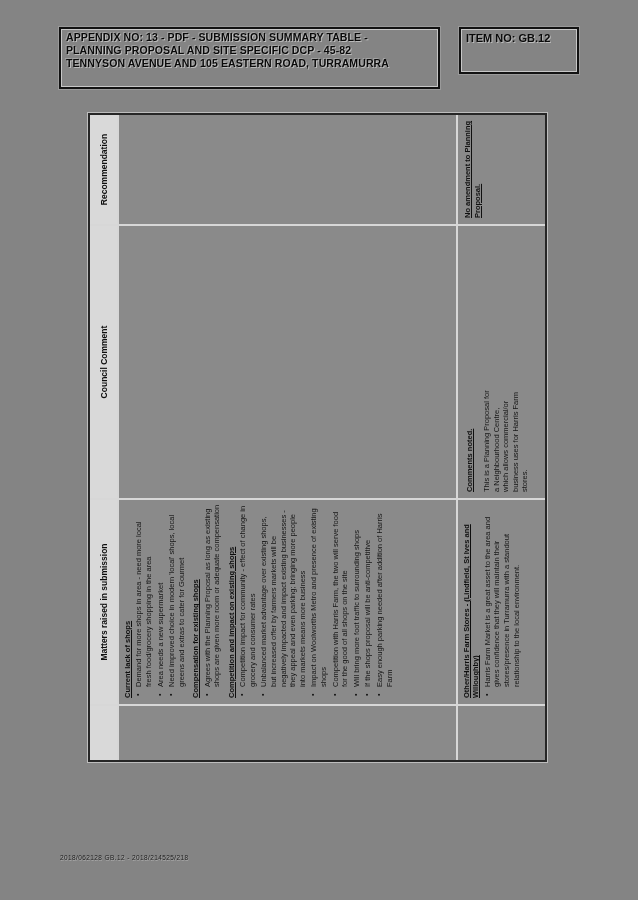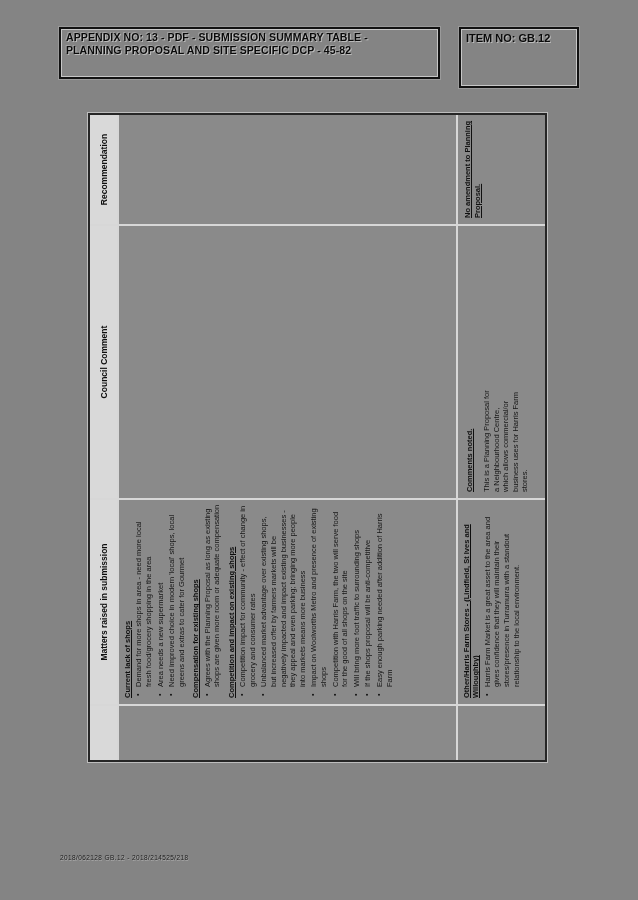--- a/index.html
+++ b/index.html
@@ -16,22 +16,22 @@
     background:var(--page-bg);
     font-family:"Liberation Sans", sans-serif;
     color:var(--ink);
   }
   .scanbox{
     position:absolute;
     background:var(--page-bg);
     border:2px solid #121212;
     box-shadow: inset 0 0 0 1px #c7c7c7, 0 0 0 1px #9a9a9a;
   }
-  .title-box{left:59px;top:27px;width:381px;height:52px;padding:2px 5px;}
-  .item-box{left:459px;top:27px;width:120px;height:61px;padding:2px 5px;}
+  .title-box{left:59px;top:27px;width:381px;height:62px;padding:2px 5px;}
+  .item-box{left:459px;top:27px;width:120px;height:47px;padding:2px 5px;}
   .title-line{
     font-weight:bold;font-size:10.5px;line-height:13px;color:#0a0a0a;
     letter-spacing:.1px;white-space:nowrap;
     text-shadow:1px 1px 0 rgba(255,255,255,.45), -1px -1px 0 rgba(255,255,255,.25);
   }
   .item-label{
     font-weight:bold;font-size:11px;line-height:14px;color:#0a0a0a;
     text-shadow:1px 1px 0 rgba(255,255,255,.45);
   }
 
@@ -81,20 +81,21 @@
     font-size:6.5px;letter-spacing:.4px;color:#1d1d1d;
     text-shadow:.5px .5px 0 rgba(255,255,255,.3);
   }
 </style>
 </head>
 <body>
 
 <div class="scanbox title-box">
   <div class="title-line">APPENDIX NO: 13 - PDF - SUBMISSION SUMMARY TABLE -</div>
   <div class="title-line">PLANNING PROPOSAL AND SITE SPECIFIC DCP - 45-82</div>
+  <div class="title-line">TENNYSON AVENUE AND 105 EASTERN ROAD, TURRAMURRA</div>
 </div>
 
 <div class="scanbox item-box">
   <div class="item-label">ITEM NO: GB.12</div>
 </div>
 
 <div class="rot">
   <div class="rtable">
 
     <div class="cell th"></div>

